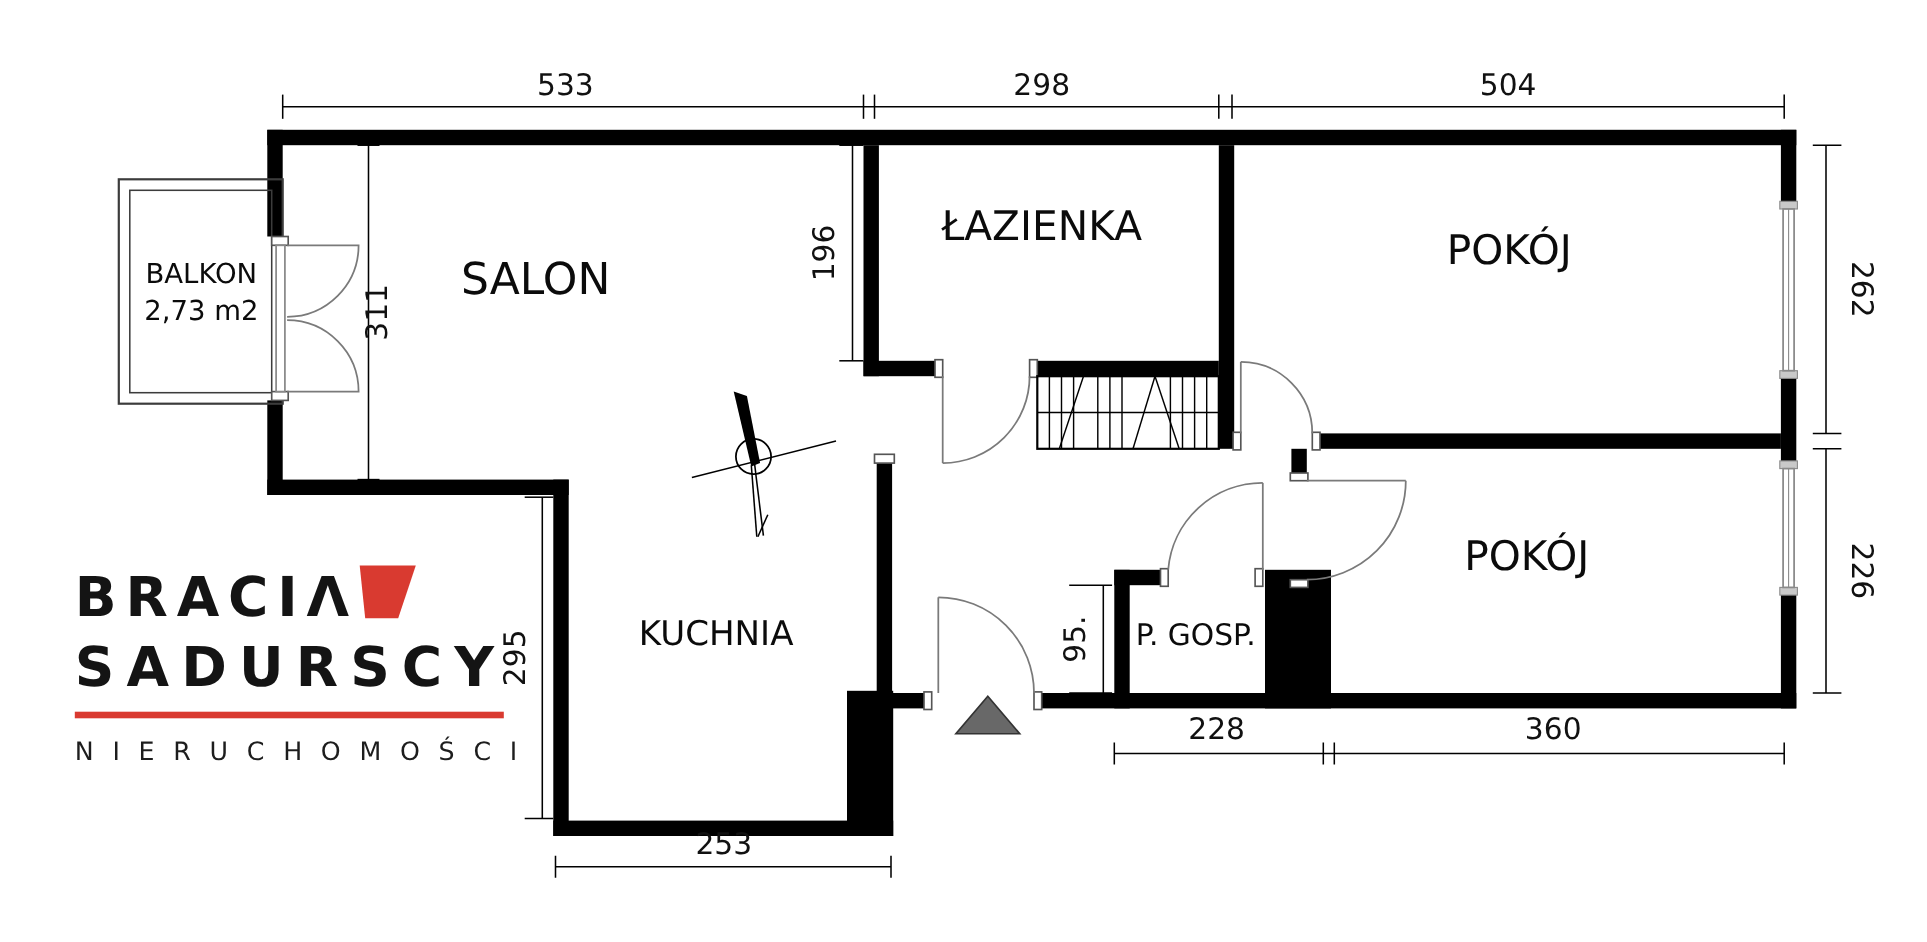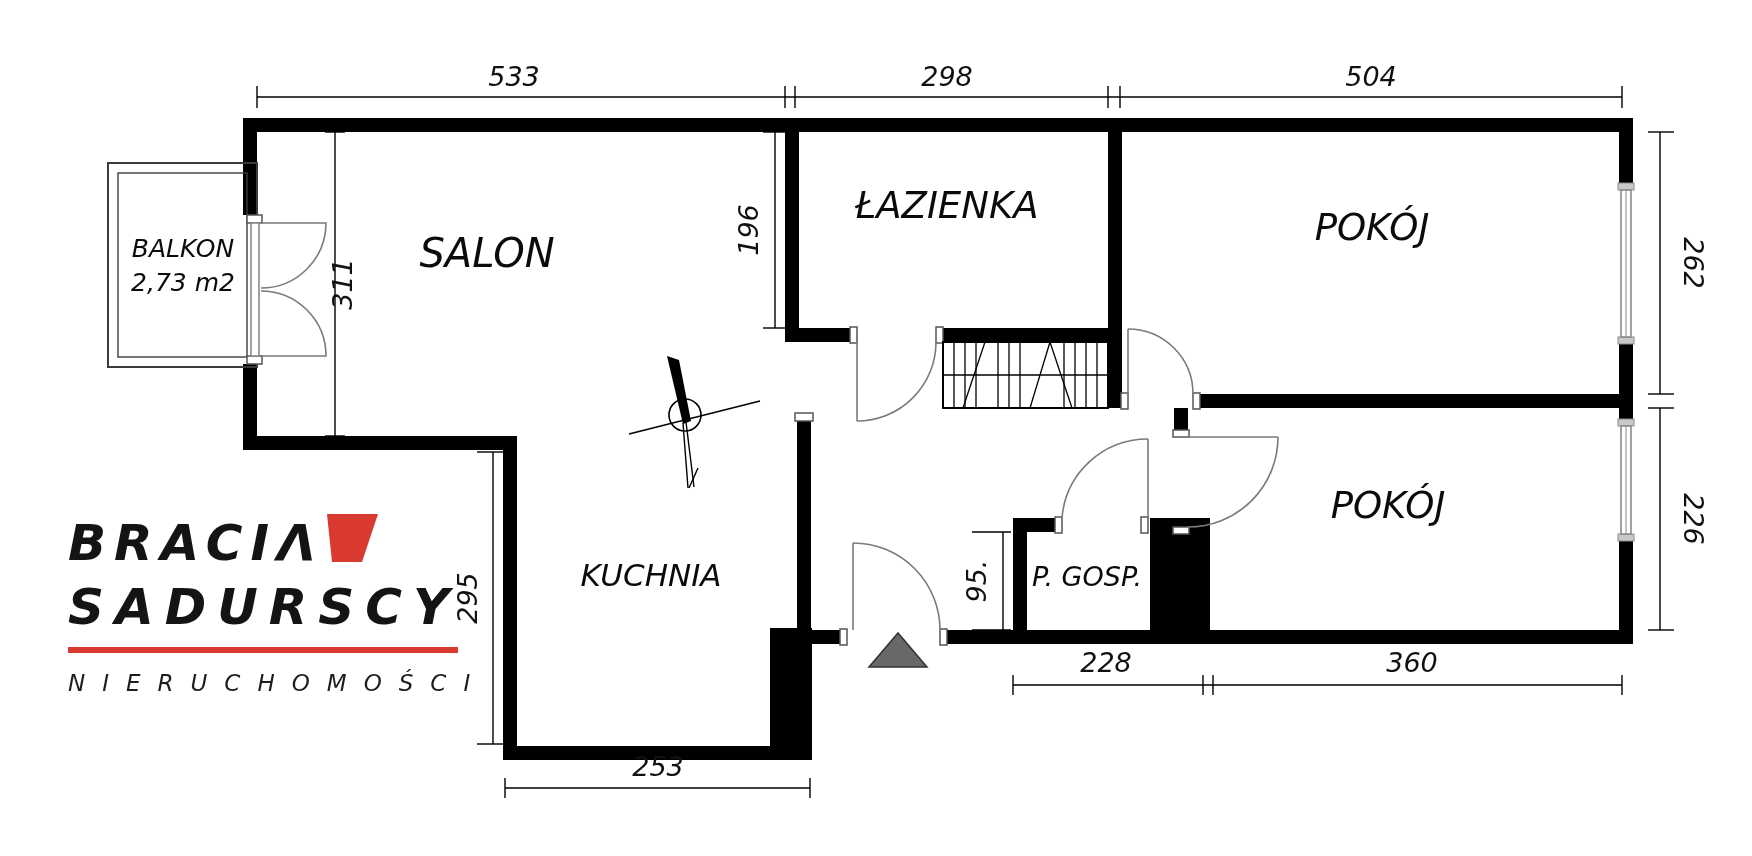--- a/index.html
+++ b/index.html
@@ -1,17 +1,17 @@
 <!DOCTYPE html>
 <html><head>
 <meta charset="utf-8">
 <style>
   html,body{margin:0;padding:0;background:#ffffff;}
   .page{position:relative;width:1752px;height:856px;background:#fff;overflow:hidden;
-        font-family:"DejaVu Sans","Liberation Sans",sans-serif;font-style:italic;}
+        font-family:"DejaVu Sans","Liberation Sans",sans-serif;}
   svg{display:block}
   .wall{fill:#000;}
   .dimline{stroke:#000;stroke-width:1.4;fill:none;}
   .dimtext{font-size:27px;fill:#111;font-family:"DejaVu Sans","Liberation Sans",sans-serif;}
   .roomtext{fill:#0b0b0b;font-family:"DejaVu Sans","Liberation Sans",sans-serif;}
   .doorarc{stroke:#7a7a7a;stroke-width:1.6;fill:none;}
   .jamb{fill:#fff;stroke:#555;stroke-width:1.5;}
   .winframe{fill:#fff;stroke:#8a8a8a;stroke-width:1.6;}
   .wincap{fill:#c9c9c9;stroke:#8a8a8a;stroke-width:1;}
   .hatch{stroke:#000;stroke-width:1.3;fill:none;}

